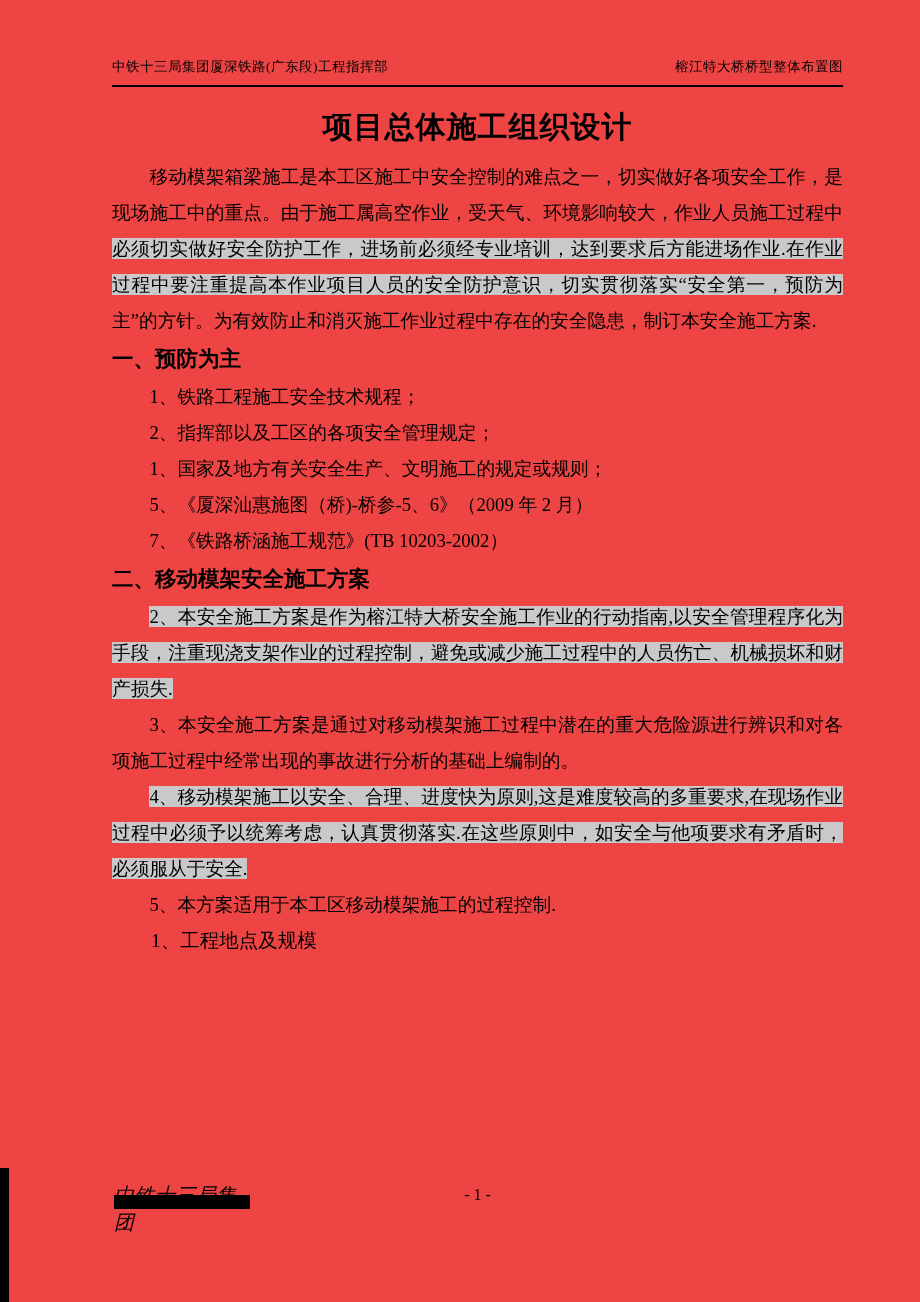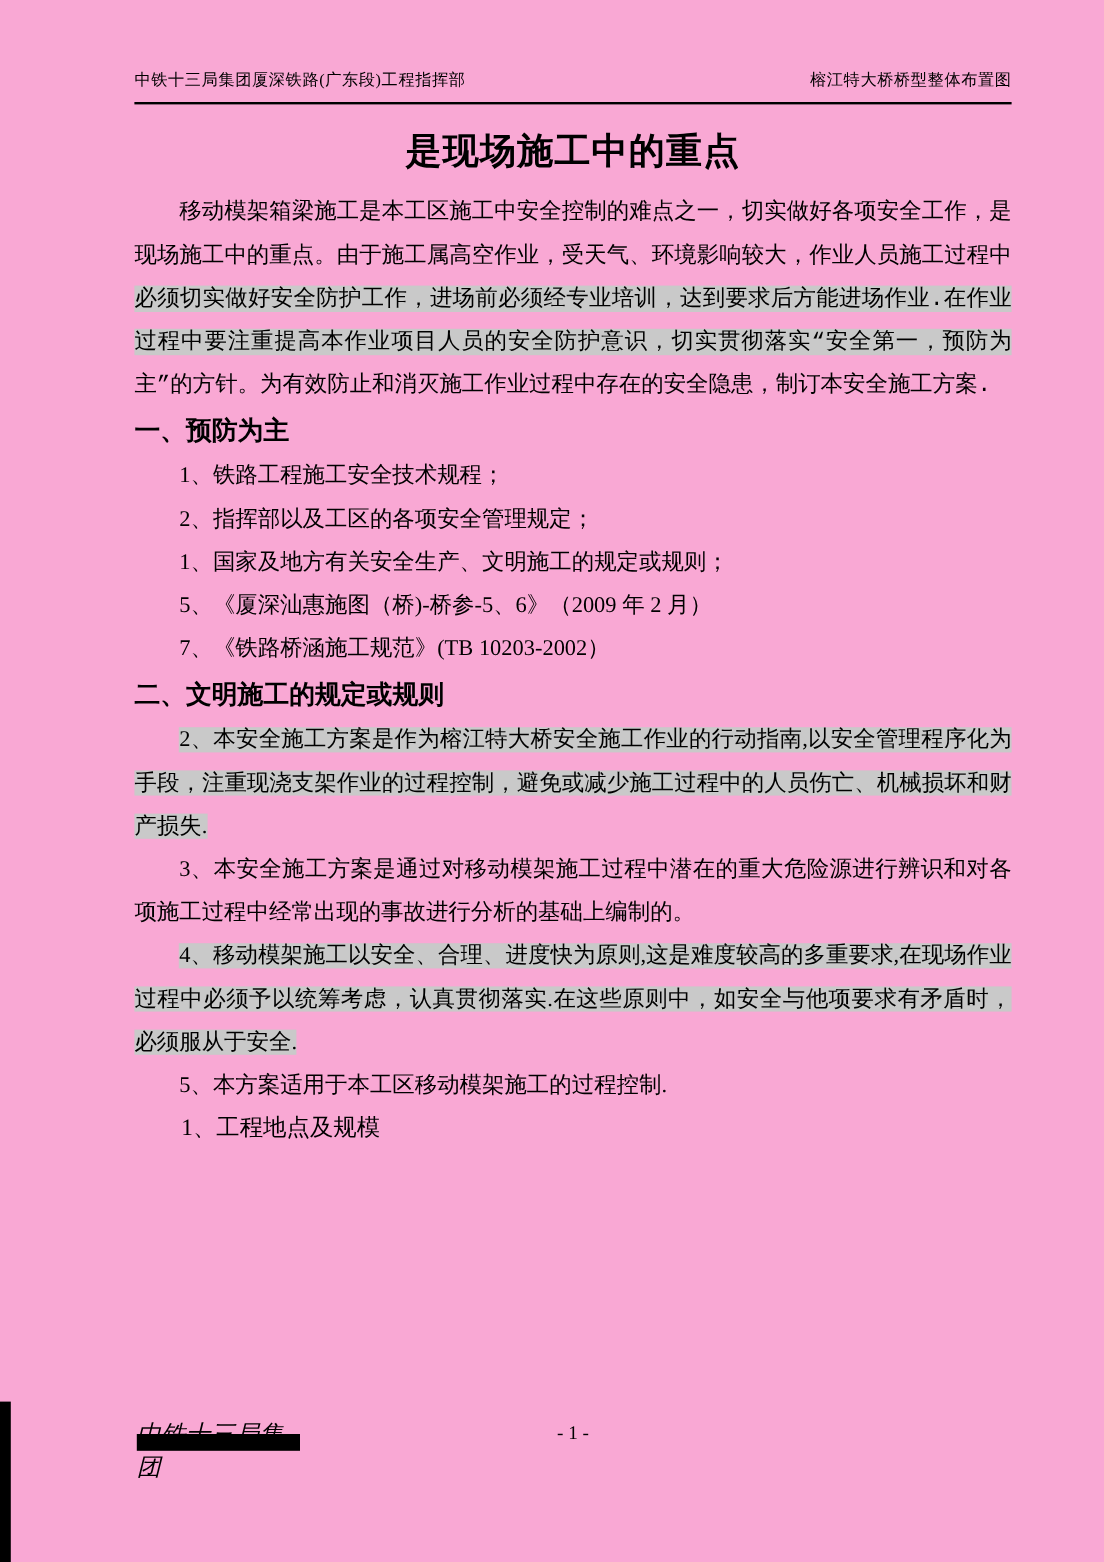--- a/index.html
+++ b/index.html
@@ -3,21 +3,21 @@
 <meta charset="utf-8">
 <style>
   * { margin: 0; padding: 0; box-sizing: border-box; }
   html, body { background: #ffffff; }
   body {
     width: 920px; height: 1302px;
     position: relative; overflow: hidden;
     font-family: "Liberation Serif", serif;
     color: #000;
   }
-  .sheet { position: absolute; inset: 0; background: #f9a8d4; }
+  .sheet { position: absolute; inset: 0; background: #ef4444; }
   .content { padding: 58px 77px 0 112px; }
 
   
   .pg-header {
     display: flex; justify-content: space-between; align-items: flex-end;
     font-size: 13.5px; letter-spacing: 0.5px;
     padding-bottom: 9px; border-bottom: 2px solid #000;
   }
 
   
@@ -25,21 +25,21 @@
     font-family: "Liberation Sans", sans-serif;
     font-weight: bold; font-size: 30px; line-height: 44px;
     text-align: center; margin-top: 18px; letter-spacing: 1px;
   }
 
   
   .para {
     font-size: 18.7px; line-height: 36px;
     text-align: justify; text-indent: 2em;
   }
-  .intro { margin-top: 10px; font-family: Liberation Mono, monospace; }
+  .intro { margin-top: 10px; }
   .hl { background: #c9c9c9; }
 
   .sec-heading {
     font-family: "Liberation Sans", sans-serif;
     font-weight: bold; font-size: 21.5px; line-height: 40px;
   }
   .list-item {
     font-size: 18.7px; line-height: 36px; text-indent: 2em;
     white-space: nowrap; overflow: hidden;
   }
@@ -72,33 +72,33 @@
 <body>
 
 <div class="sheet">
   <div class="content">
 
     <div class="pg-header">
       <span>中铁十三局集团厦深铁路(广东段)工程指挥部</span>
       <span>榕江特大桥桥型整体布置图</span>
     </div>
 
-    <h1 class="doc-title">是现场施工中的重点</h1>
+    <h1 class="doc-title">项目总体施工组织设计</h1>
 
     <p class="para intro"><span>移动模架箱梁施工是本工区施工中安全控制的难点之一，切实做好各项安全工作，是现场施工中的重点。由于施工属高空作业，受天气、环境影响较大，作业人员施工过程中</span><span class="hl">必须切实做好安全防护工作，进场前必须经专业培训，达到要求后方能进场作业.在作业过程中要注重提高本作业项目人员的安全防护意识，切实贯彻落实“安全第一，预防为</span><span>主”的方针。为有效防止和消灭施工作业过程中存在的安全隐患，制订本安全施工方案.</span></p>
 
     <h2 class="sec-heading">一、预防为主</h2>
 
     <p class="list-item">1、铁路工程施工安全技术规程；</p>
     <p class="list-item">2、指挥部以及工区的各项安全管理规定；</p>
     <p class="list-item">1、国家及地方有关安全生产、文明施工的规定或规则；</p>
     <p class="list-item">5、《厦深汕惠施图（桥)-桥参-5、6》（2009 年 2 月）</p>
     <p class="list-item">7、《铁路桥涵施工规范》(TB 10203-2002）</p>
 
-    <h2 class="sec-heading">二、文明施工的规定或规则</h2>
+    <h2 class="sec-heading">二、移动模架安全施工方案</h2>
 
     <p class="para"><span class="hl">2、本安全施工方案是作为榕江特大桥安全施工作业的行动指南,以安全管理程序化为手段，注重现浇支架作业的过程控制，避免或减少施工过程中的人员伤亡、机械损坏和财产损失.</span></p>
     <p class="para">3、本安全施工方案是通过对移动模架施工过程中潜在的重大危险源进行辨识和对各项施工过程中经常出现的事故进行分析的基础上编制的。</p>
     <p class="para"><span class="hl">4、移动模架施工以安全、合理、进度快为原则,这是难度较高的多重要求,在现场作业过程中必须予以统筹考虑，认真贯彻落实.在这些原则中，如安全与他项要求有矛盾时，必须服从于安全.</span></p>
     <p class="para">5、本方案适用于本工区移动模架施工的过程控制.</p>
 
     <p class="sub-heading">1、工程地点及规模</p>
 
   </div>
 

